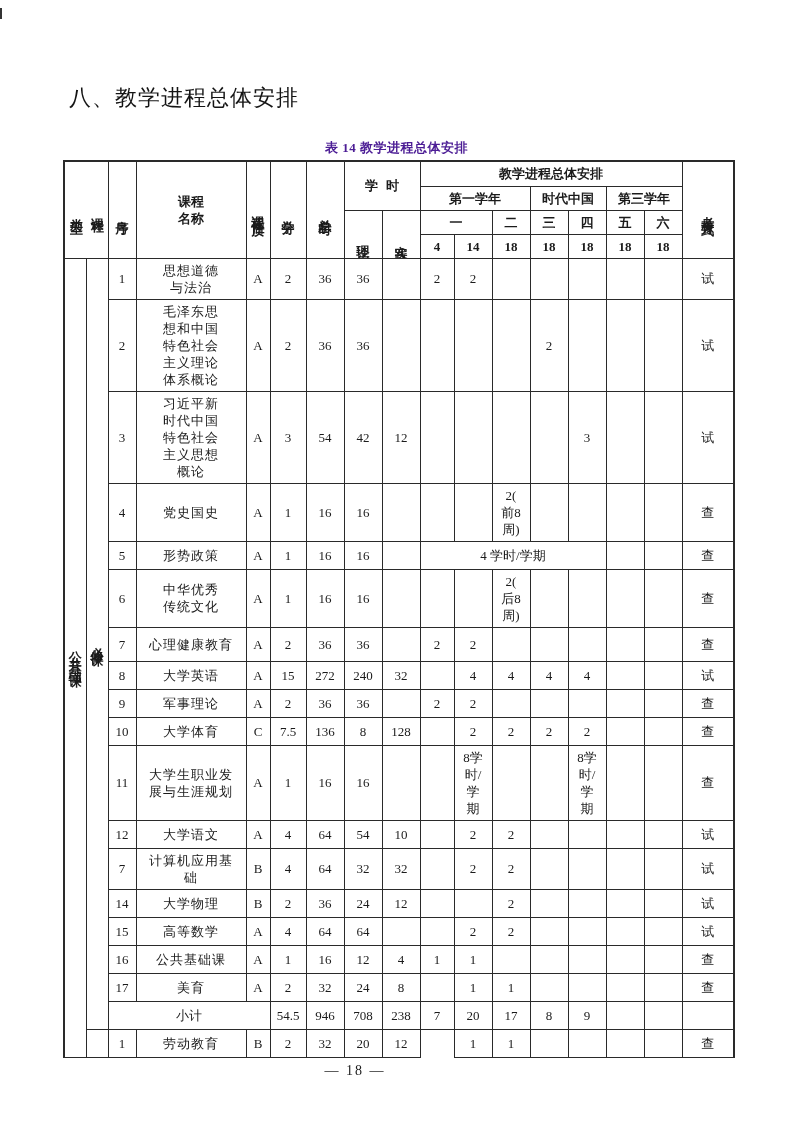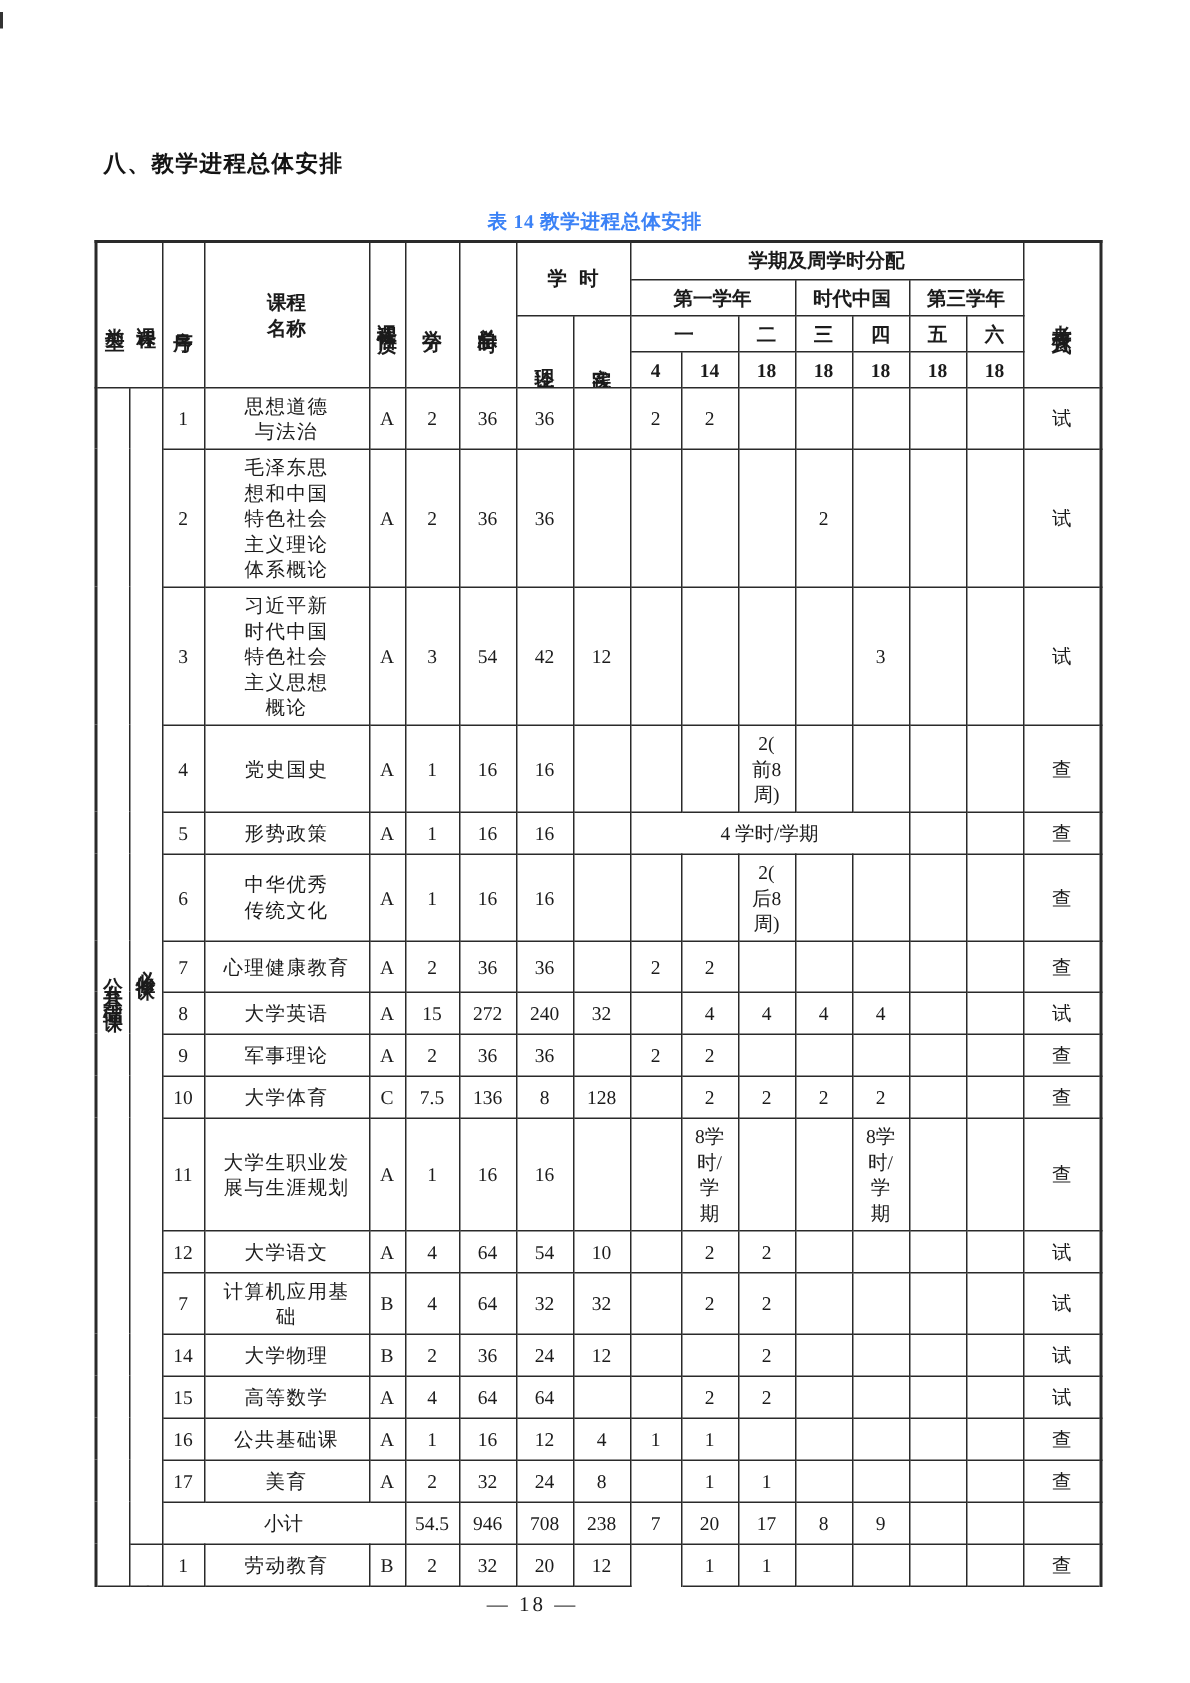--- a/index.html
+++ b/index.html
@@ -8,28 +8,28 @@
     width: 793px; height: 1122px;
     position: relative;
     font-family: "Liberation Serif", "DejaVu Serif", serif;
     color: #1b1b1b;
   }
   .artifact {
     position: absolute; left: 0; top: 8px;
     width: 2px; height: 11px; background: #333;
   }
   .section-title {
-    position: absolute; left: 69px; top: 100px;
+    position: absolute; left: 69px; top: 83px;
     font-family: "Liberation Sans", "DejaVu Sans", sans-serif;
-    font-weight: bold; font-size: 15px; letter-spacing: 1px; color: #141414;
+    font-weight: normal; font-size: 22px; letter-spacing: 1px; color: #141414;
   }
   .table-caption {
     position: absolute; top: 139px; left: 0; width: 793px;
     text-align: center; font-weight: bold; font-size: 13px;
-    letter-spacing: 0.5px; color: #3b82f6;
+    letter-spacing: 0.5px; color: #4c1d95;
   }
   table.schedule {
     position: absolute; left: 63px; top: 160px;
     width: 668px;
     border-collapse: collapse; table-layout: fixed;
     border: 2px solid #2a2a2a; border-bottom: none;
   }
   .schedule td, .schedule th {
     border: 1px solid #2a2a2a;
     text-align: center; vertical-align: middle;
@@ -108,21 +108,21 @@
     <tr class="h1">
       <th colspan="2" rowspan="4"><span class="v2">课程
 类型</span></th>
       <th rowspan="4"><span class="v">序号</span></th>
       <th rowspan="4" class="pre">课程
 名称</th>
       <th rowspan="4"><span class="v">课程性质</span></th>
       <th rowspan="4"><span class="v">学分</span></th>
       <th rowspan="4"><span class="v">总学时</span></th>
       <th colspan="2" rowspan="2" class="hours-th">学时</th>
-      <th colspan="7">学期及周学时分配</th>
+      <th colspan="7">教学进程总体安排</th>
       <th rowspan="4"><span class="v">考核方式</span></th>
     </tr>
     <tr class="h2">
       <th colspan="3">第一学年</th>
       <th colspan="2">时代中国</th>
       <th colspan="2">第三学年</th>
     </tr>
     <tr class="h3">
       <th rowspan="2"><span class="v">理论</span></th>
       <th rowspan="2"><span class="v">实践</span></th>

